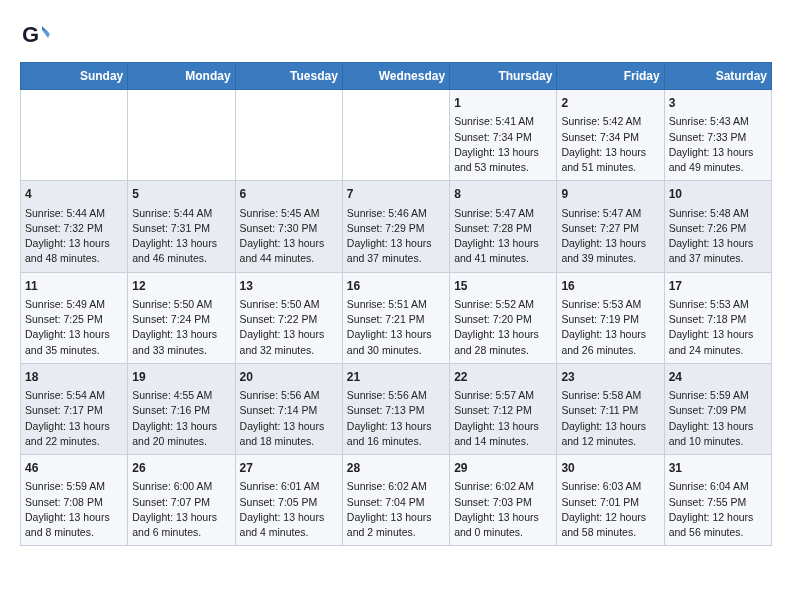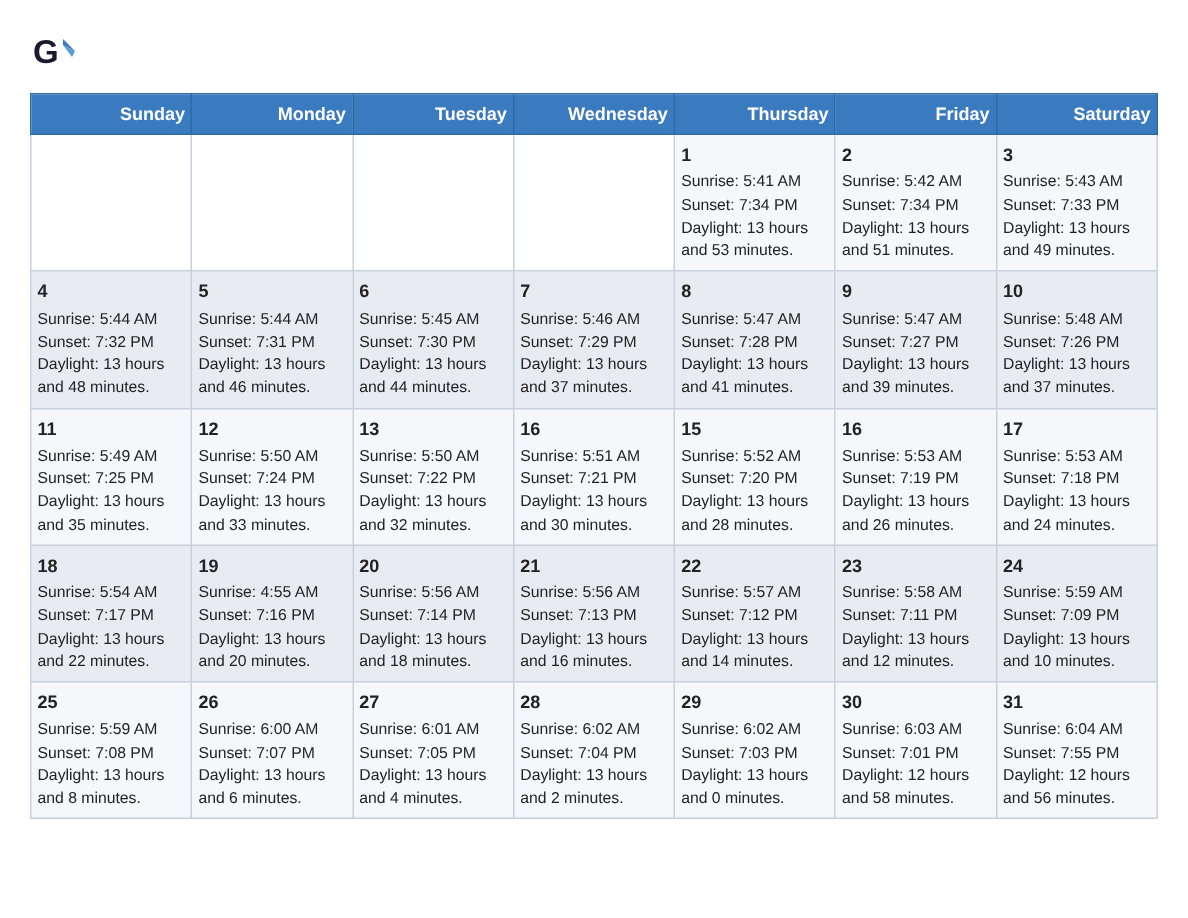--- a/index.html
+++ b/index.html
@@ -298,21 +298,21 @@
         <td>
           <span class="day-num">24</span>
           <div>Sunrise: 5:59 AM</div>
           <div>Sunset: 7:09 PM</div>
           <div>Daylight: 13 hours</div>
           <div>and 10 minutes.</div>
         </td>
       </tr>
       <tr style="background: rgb(245, 247, 250);">
         <td>
-          <span class="day-num">25</span>
+          <span class="day-num">46</span>
           <div>Sunrise: 5:59 AM</div>
           <div>Sunset: 7:08 PM</div>
           <div>Daylight: 13 hours</div>
           <div>and 8 minutes.</div>
         </td>
         <td>
           <span class="day-num">26</span>
           <div>Sunrise: 6:00 AM</div>
           <div>Sunset: 7:07 PM</div>
           <div>Daylight: 13 hours</div>

